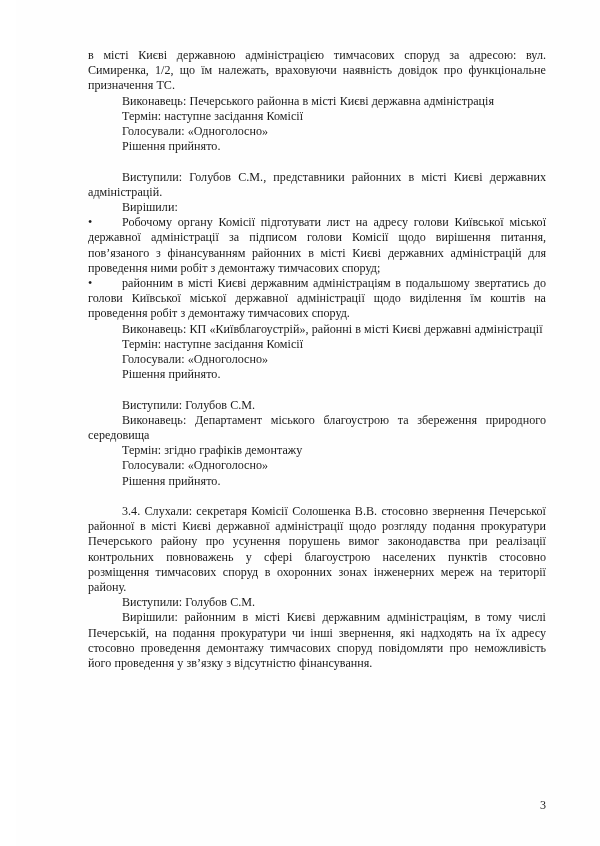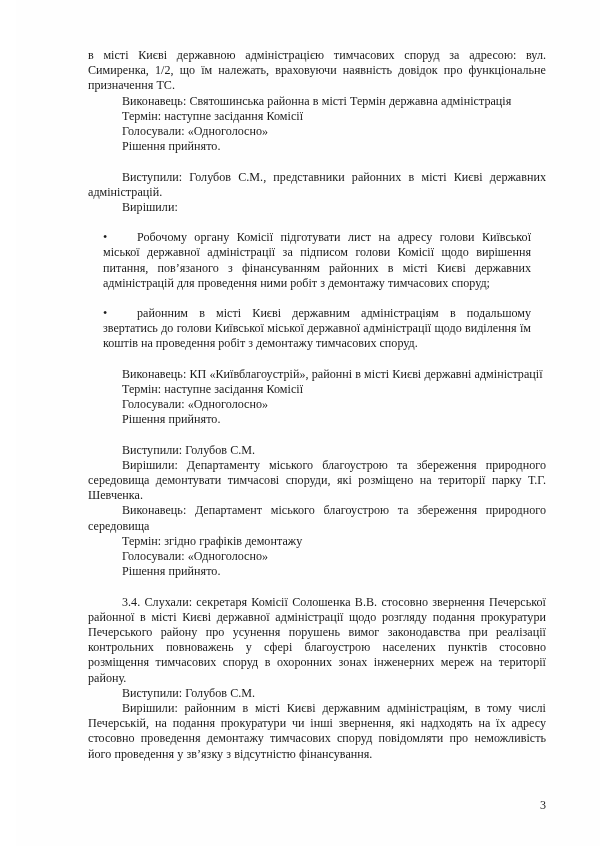--- a/index.html
+++ b/index.html
@@ -38,21 +38,21 @@
     word-spacing: 0.1px;
     hyphens: none;
   }
   p.para.cont {
     text-indent: 0;
   }
   p.last-line-natural {
     text-align-last: left;
   }
   p.bullet {
-    margin: 15px;
+    margin: 0;
     text-align: justify;
     text-align-last: left;
     text-indent: 0;
     padding-left: 0;
     font-size: 12.1px;
     line-height: 15.2px;
     position: relative;
   }
   p.bullet .bullet-dot {
     display: inline-block;
@@ -74,21 +74,21 @@
   }
 </style>
 </head>
 <body>
 
 <div id="page">
 
   <div id="content">
 
     <p class="para cont">в місті Києві державною адміністрацією тимчасових споруд за адресою: вул. Симиренка, 1/2, що їм належать, враховуючи наявність довідок про функціональне призначення ТС.</p>
-    <p class="para last-line-natural">Виконавець: Святошинська районна в місті Термін державна адміністрація</p>
+    <p class="para last-line-natural">Виконавець: Печерського районна в місті Києві державна адміністрація</p>
     <p class="para last-line-natural">Термін: наступне засідання Комісії</p>
     <p class="para last-line-natural">Голосували: «Одноголосно»</p>
     <p class="para last-line-natural">Рішення прийнято.</p>
 
     <div class="gap"></div>
 
     <p class="para">Виступили: Голубов С.М., представники районних в місті Києві державних адміністрацій.</p>
     <p class="para last-line-natural">Вирішили:</p>
 
     <p class="bullet"><span class="bullet-dot">•</span><span>Робочому органу Комісії підготувати лист на адресу голови Київської міської державної адміністрації за підписом голови Комісії щодо вирішення питання, пов’язаного з фінансуванням районних в місті Києві державних адміністрацій для проведення ними робіт з демонтажу тимчасових споруд;</span></p>
@@ -96,21 +96,20 @@
     <p class="bullet"><span class="bullet-dot">•</span><span>районним в місті Києві державним адміністраціям в подальшому звертатись до голови Київської міської державної адміністрації щодо виділення їм коштів на проведення робіт з демонтажу тимчасових споруд.</span></p>
 
     <p class="para last-line-natural">Виконавець: КП «Київблагоустрій», районні в місті Києві державні адміністрації</p>
     <p class="para last-line-natural">Термін: наступне засідання Комісії</p>
     <p class="para last-line-natural">Голосували: «Одноголосно»</p>
     <p class="para last-line-natural">Рішення прийнято.</p>
 
     <div class="gap"></div>
 
     <p class="para last-line-natural">Виступили: Голубов С.М.</p>
-    <p class="para">Вирішили: Департаменту міського благоустрою та збереження природного середовища демонтувати тимчасові споруди, які розміщено на території парку Т.Г. Шевченка.</p>
     <p class="para">Виконавець: Департамент міського благоустрою та збереження природного середовища</p>
     <p class="para last-line-natural">Термін: згідно графіків демонтажу</p>
     <p class="para last-line-natural">Голосували: «Одноголосно»</p>
     <p class="para last-line-natural">Рішення прийнято.</p>
 
     <div class="gap"></div>
 
     <p class="para">3.4. Слухали: секретаря Комісії Солошенка В.В. стосовно звернення Печерської районної в місті Києві державної адміністрації щодо розгляду подання прокуратури Печерського району про усунення порушень вимог законодавства при реалізації контрольних повноважень у сфері благоустрою населених пунктів стосовно розміщення тимчасових споруд в охоронних зонах інженерних мереж на території району.</p>
     <p class="para last-line-natural">Виступили: Голубов С.М.</p>
     <p class="para">Вирішили: районним в місті Києві державним адміністраціям, в тому числі Печерській, на подання прокуратури чи інші звернення, які надходять на їх адресу стосовно проведення демонтажу тимчасових споруд повідомляти про неможливість його проведення у зв’язку з відсутністю фінансування.</p>

